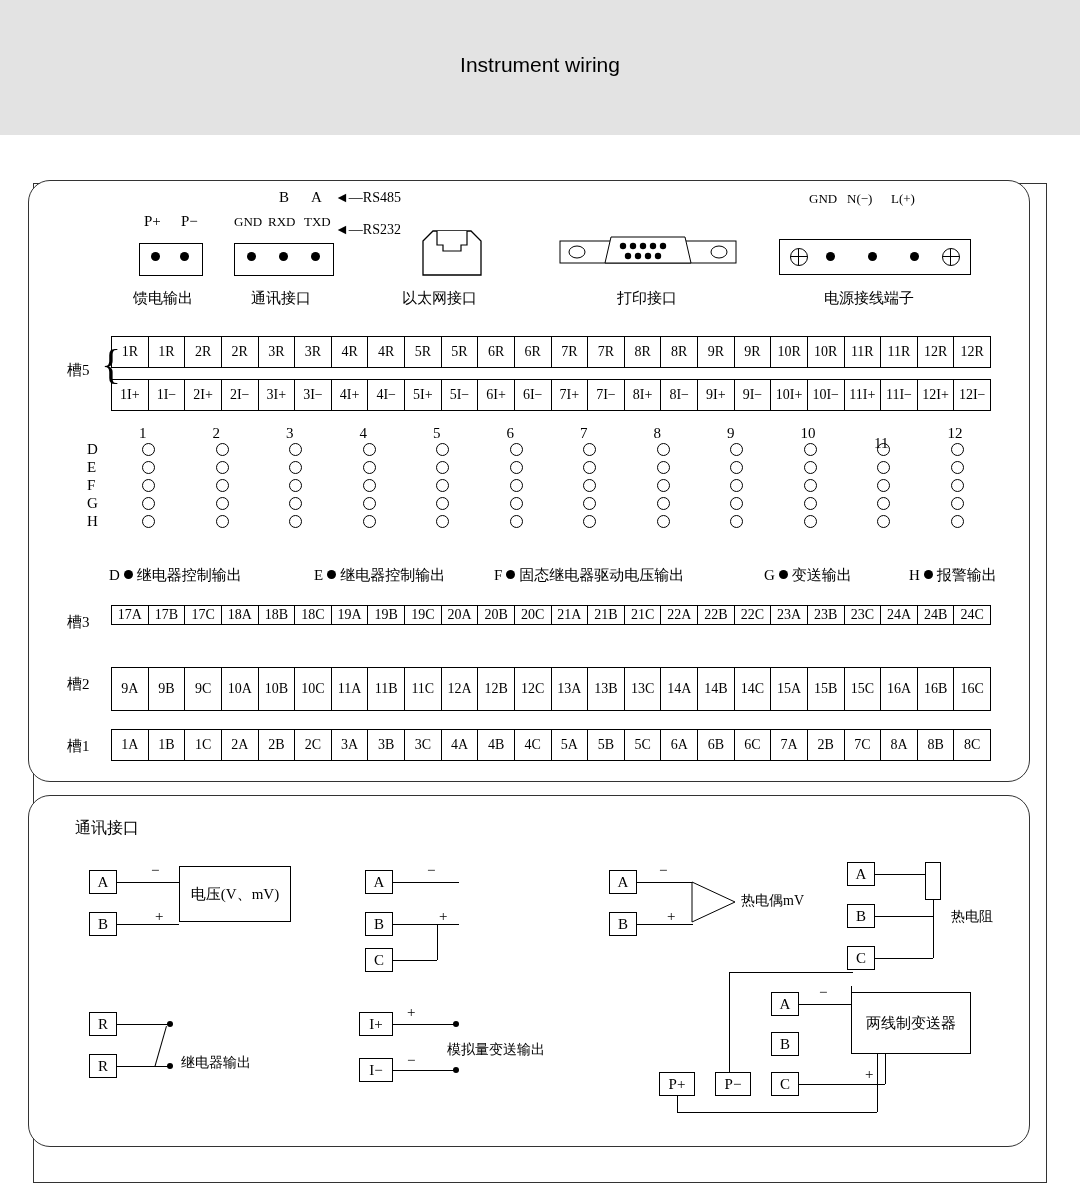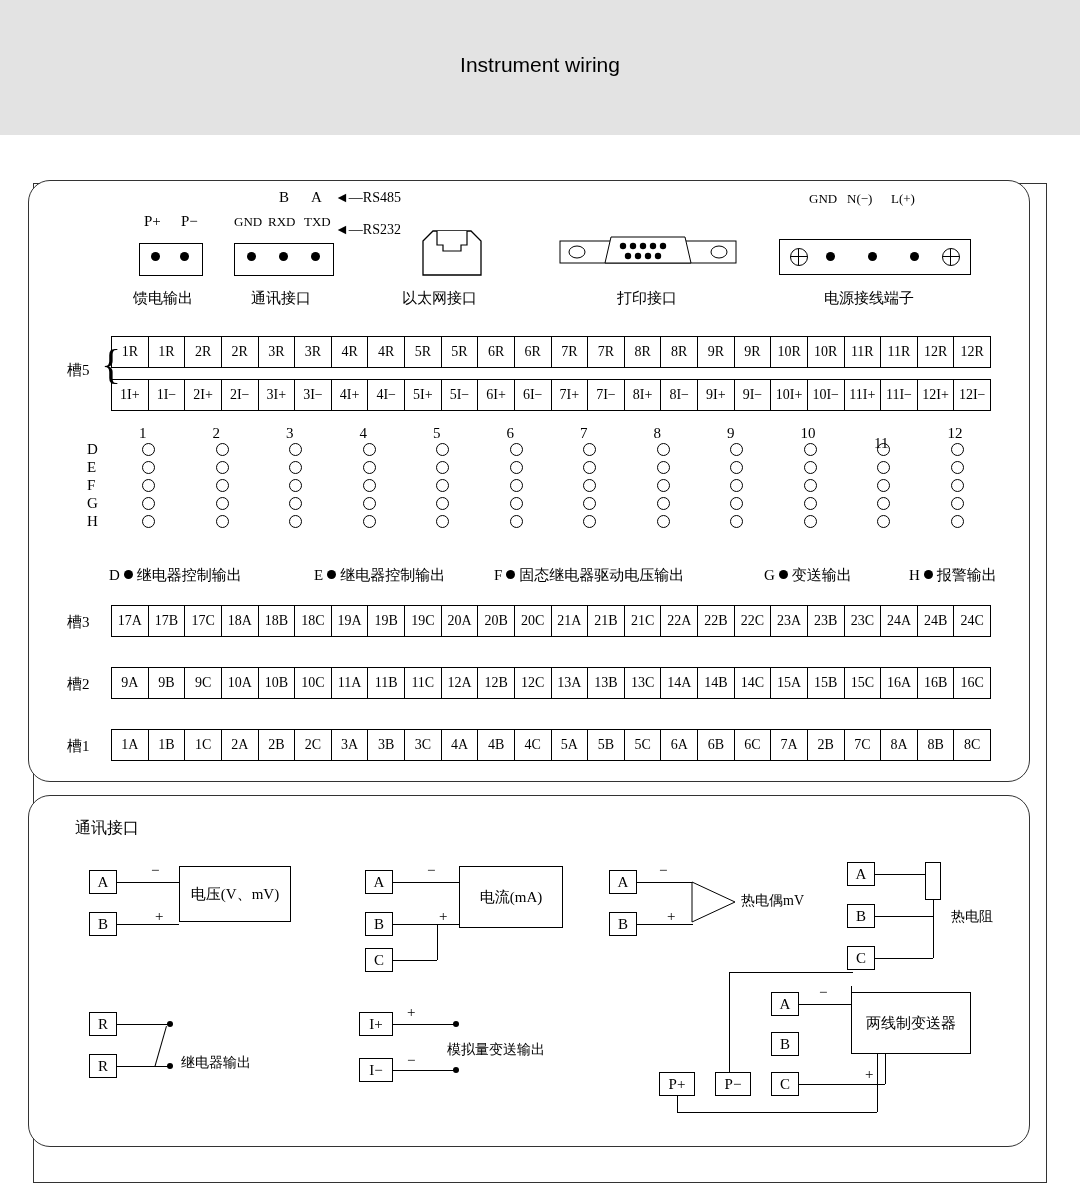--- a/index.html
+++ b/index.html
@@ -248,21 +248,21 @@
 
   <div id="legend-row">
       <div class="legend" style="left: 80px; top: 385px;"><span>D</span><span class="bdot"></span><span>继电器控制输出</span></div>
       <div class="legend" style="left: 285px; top: 385px;"><span>E</span><span class="bdot"></span><span>继电器控制输出</span></div>
       <div class="legend" style="left: 465px; top: 385px;"><span>F</span><span class="bdot"></span><span>固态继电器驱动电压输出</span></div>
       <div class="legend" style="left: 735px; top: 385px;"><span>G</span><span class="bdot"></span><span>变送输出</span></div>
       <div class="legend" style="left: 880px; top: 385px;"><span>H</span><span class="bdot"></span><span>报警输出</span></div>
     </div>
 
   <div class="slotlab" style="left:38px;top:432px;">槽3</div>
-  <div class="strip" id="slot3" style="left:82px;top:424px;width:880px;height:32px;">
+  <div class="strip" id="slot3" style="left:82px;top:424px;width:880px;height:20px;">
       <div class="cell">17A</div>
       <div class="cell">17B</div>
       <div class="cell">17C</div>
       <div class="cell">18A</div>
       <div class="cell">18B</div>
       <div class="cell">18C</div>
       <div class="cell">19A</div>
       <div class="cell">19B</div>
       <div class="cell">19C</div>
       <div class="cell">20A</div>
@@ -275,21 +275,21 @@
       <div class="cell">22B</div>
       <div class="cell">22C</div>
       <div class="cell">23A</div>
       <div class="cell">23B</div>
       <div class="cell">23C</div>
       <div class="cell">24A</div>
       <div class="cell">24B</div>
       <div class="cell">24C</div>
     </div>
   <div class="slotlab" style="left:38px;top:494px;">槽2</div>
-  <div class="strip" id="slot2" style="left:82px;top:486px;width:880px;height:32px;font-family:Liberation Serif, serif;">
+  <div class="strip" id="slot2" style="left:82px;top:486px;width:880px;height:44px;font-family:Liberation Serif, serif;">
       <div class="cell">9A</div>
       <div class="cell">9B</div>
       <div class="cell">9C</div>
       <div class="cell">10A</div>
       <div class="cell">10B</div>
       <div class="cell">10C</div>
       <div class="cell">11A</div>
       <div class="cell">11B</div>
       <div class="cell">11C</div>
       <div class="cell">12A</div>
@@ -351,21 +351,20 @@
   <div class="bx" style="left:336px;top:74px;width:28px;height:24px;">A</div>
   <div class="bx" style="left:336px;top:116px;width:28px;height:24px;">B</div>
   <div class="bx" style="left:336px;top:152px;width:28px;height:24px;">C</div>
   <div class="ln hl" style="left:364px;top:86px;width:66px;"></div>
   <div class="ln hl" style="left:364px;top:128px;width:44px;"></div>
   <div class="ln hl" style="left:364px;top:164px;width:44px;"></div>
   <div class="ln vl" style="left:408px;top:128px;height:36px;"></div>
   <div class="ln hl" style="left:408px;top:128px;width:22px;"></div>
   <div class="sgn" style="left:398px;top:66px;">−</div>
   <div class="sgn" style="left:410px;top:112px;">+</div>
-  <div class="bx" style="left:430px;top:70px;width:104px;height:62px;">电流(mA)</div>
 
   <div class="bx" style="left:580px;top:74px;width:28px;height:24px;">A</div>
   <div class="bx" style="left:580px;top:116px;width:28px;height:24px;">B</div>
   <div class="ln hl" style="left:608px;top:86px;width:56px;"></div>
   <div class="ln hl" style="left:608px;top:128px;width:56px;"></div>
   <div class="sgn" style="left:630px;top:66px;">−</div>
   <div class="sgn" style="left:638px;top:112px;">+</div>
   <svg width="56" height="48" style="position:absolute;left:662px;top:82px;">
     <path d="M1 4 L44 24 L1 44 Z" fill="#fff" stroke="#000"></path>
   </svg>

